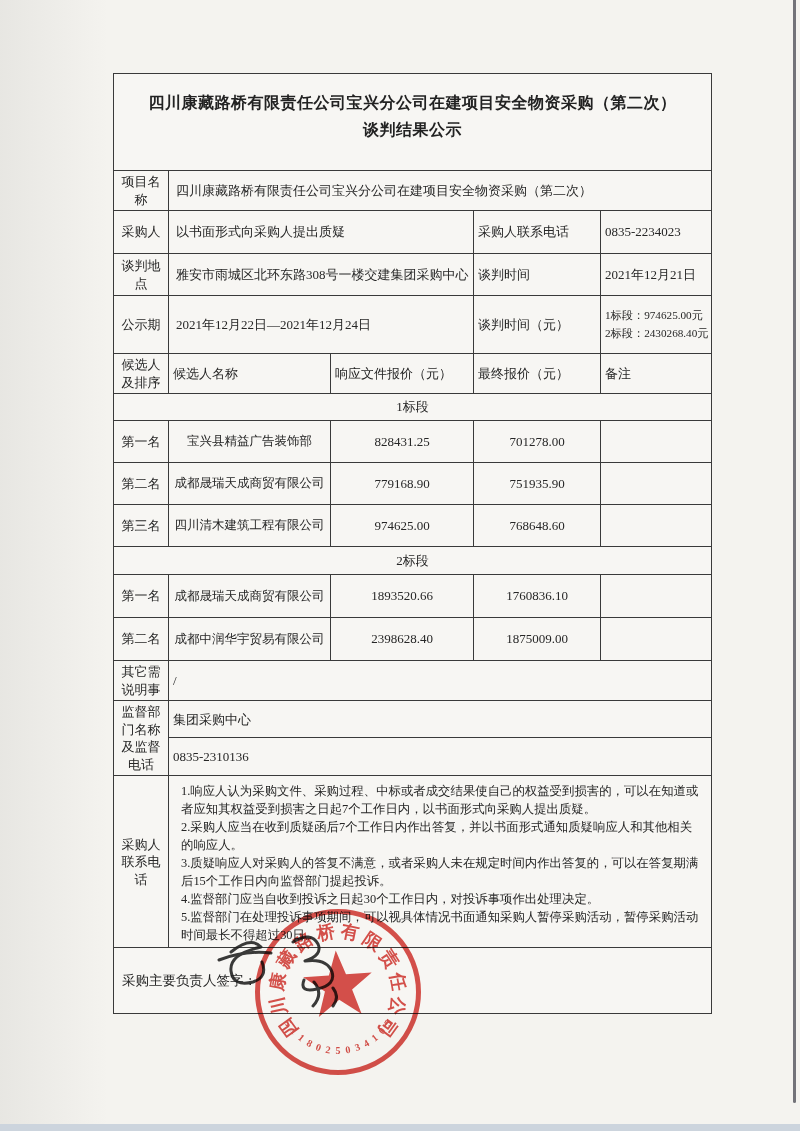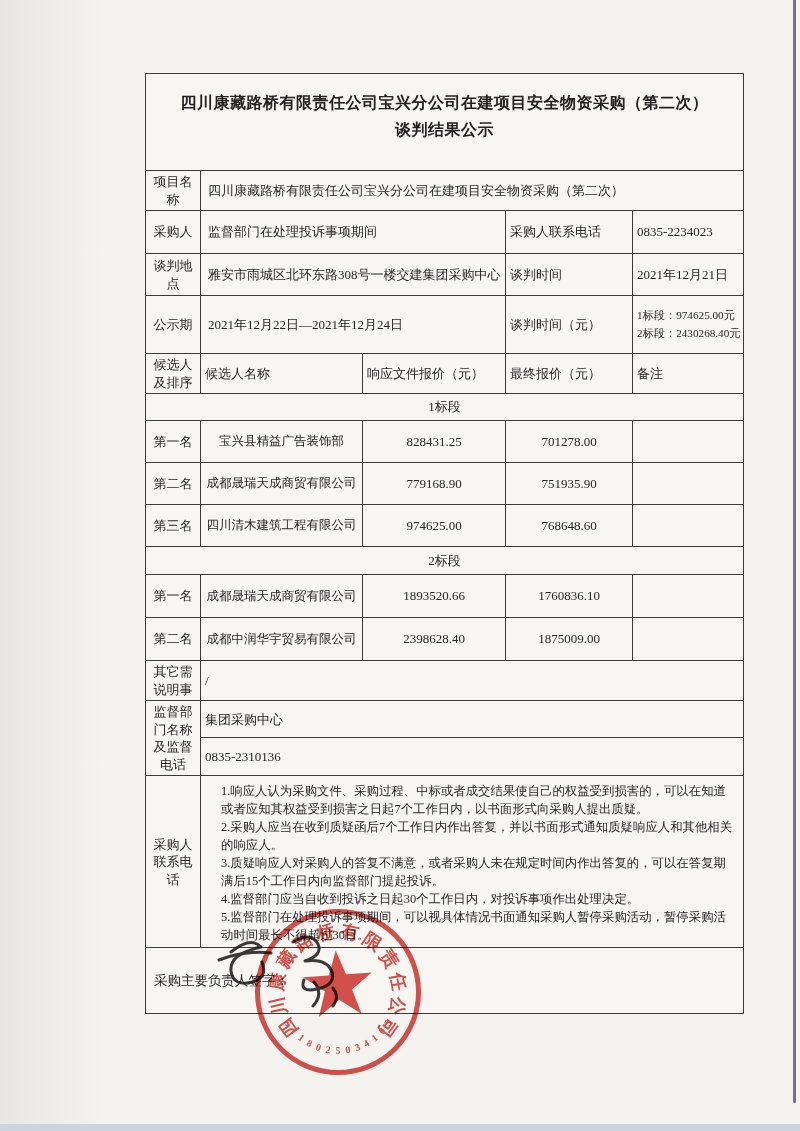--- a/index.html
+++ b/index.html
@@ -7,35 +7,35 @@
     width:800px;height:1131px;position:relative;overflow:hidden;
     background:#f4f3ef;
     font-family:"Liberation Serif","DejaVu Serif",serif;
     color:#262626;
   }
   
   .scan-right-edge{position:absolute;left:793px;top:0;width:3px;height:1103px;background:#53535b;opacity:.8;border-radius:0 0 3px 3px;}
   .scan-bottom-strip{position:absolute;left:0;top:1124px;width:800px;height:7px;background:#ccd4dd;}
   .scan-left-shade{position:absolute;left:0;top:0;width:108px;height:1131px;background:linear-gradient(90deg,rgba(120,120,115,.10),rgba(120,120,115,0));}
 
-  table.doc{position:absolute;left:113px;top:73px;width:598px;border-collapse:collapse;table-layout:fixed;background:#f7f6f3;margin-left:32px;}
+  table.doc{position:absolute;left:113px;top:73px;width:598px;border-collapse:collapse;table-layout:fixed;background:#f7f6f3;}
   td{border:1.5px solid #3a3a3a;font-size:13px;padding:2px 4px;vertical-align:middle;overflow:hidden;line-height:1.35;}
   .title-cell{
     text-align:center;font-family:"Liberation Sans","DejaVu Sans",sans-serif;
     font-weight:bold;font-size:16px;line-height:27px;letter-spacing:.5px;color:#222;
     padding-bottom:14px;
   }
   .lbl{text-align:center;padding:2px 3px;}
   .val-left{text-align:left;padding-left:7px;}
   .ctr{}
   .cap{font-size:11.2px;line-height:1.6;padding-left:4px;white-space:nowrap;}
   .band{text-align:center;}
   .bid-name{white-space:nowrap;text-align:center;font-size:12.5px;padding:0 0;}
   .price{text-align:center;}
-  .obj{font-size:12.4px;line-height:18px;padding:6px 8px 3px 20px;vertical-align:top;text-align:left;}
+  .obj{font-size:12.4px;line-height:18px;padding:6px 8px 3px 12px;vertical-align:top;text-align:left;}
   .sig-cell{padding-left:8px;font-size:13.5px;}
 
   
   .stamp{position:absolute;left:252px;top:906px;width:172px;height:172px;
          mix-blend-mode:multiply;opacity:.93;color:var(--red,#d8453f);}
   .stamp-ring{position:absolute;inset:3px;border:5px solid var(--red,#d8453f);border-radius:50%;}
   .stamp-char{position:absolute;left:50%;top:50%;width:22px;height:22px;margin:-11px 0 0 -11px;
               text-align:center;font-size:18px;font-weight:bold;line-height:22px;color:var(--red,#d8453f);}
   .stamp-digit{position:absolute;left:50%;top:50%;width:12px;height:12px;margin:-6px 0 0 -6px;
                text-align:center;font-size:10px;font-weight:bold;line-height:12px;color:var(--red,#d8453f);}
@@ -64,21 +64,21 @@
     </td>
   </tr>
 
   <tr style="height:26px">
     <td class="lbl">项目名称</td>
     <td colspan="4" class="val-left">四川康藏路桥有限责任公司宝兴分公司在建项目安全物资采购（第二次）</td>
   </tr>
 
   <tr style="height:43px">
     <td class="lbl">采购人</td>
-    <td colspan="2" class="val-left">监督部门在处理投诉事项期间</td>
+    <td colspan="2" class="val-left">以书面形式向采购人提出质疑</td>
     <td class="ctr">采购人联系电话</td>
     <td class="ctr">0835-2234023</td>
   </tr>
 
   <tr style="height:42px">
     <td class="lbl">谈判地点</td>
     <td colspan="2" class="val-left">雅安市雨城区北环东路308号一楼交建集团采购中心</td>
     <td class="ctr">谈判时间</td>
     <td class="ctr">2021年12月21日</td>
   </tr>

